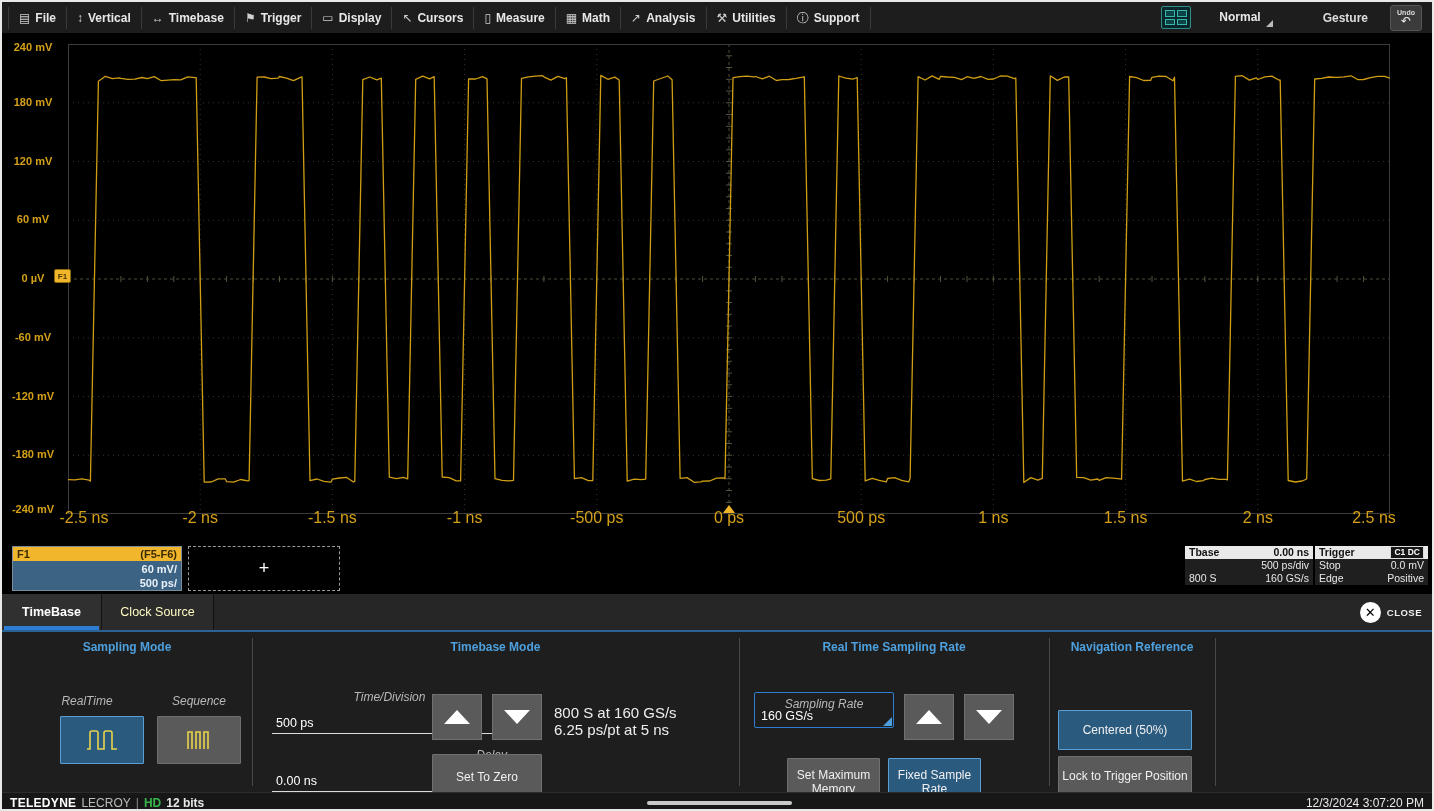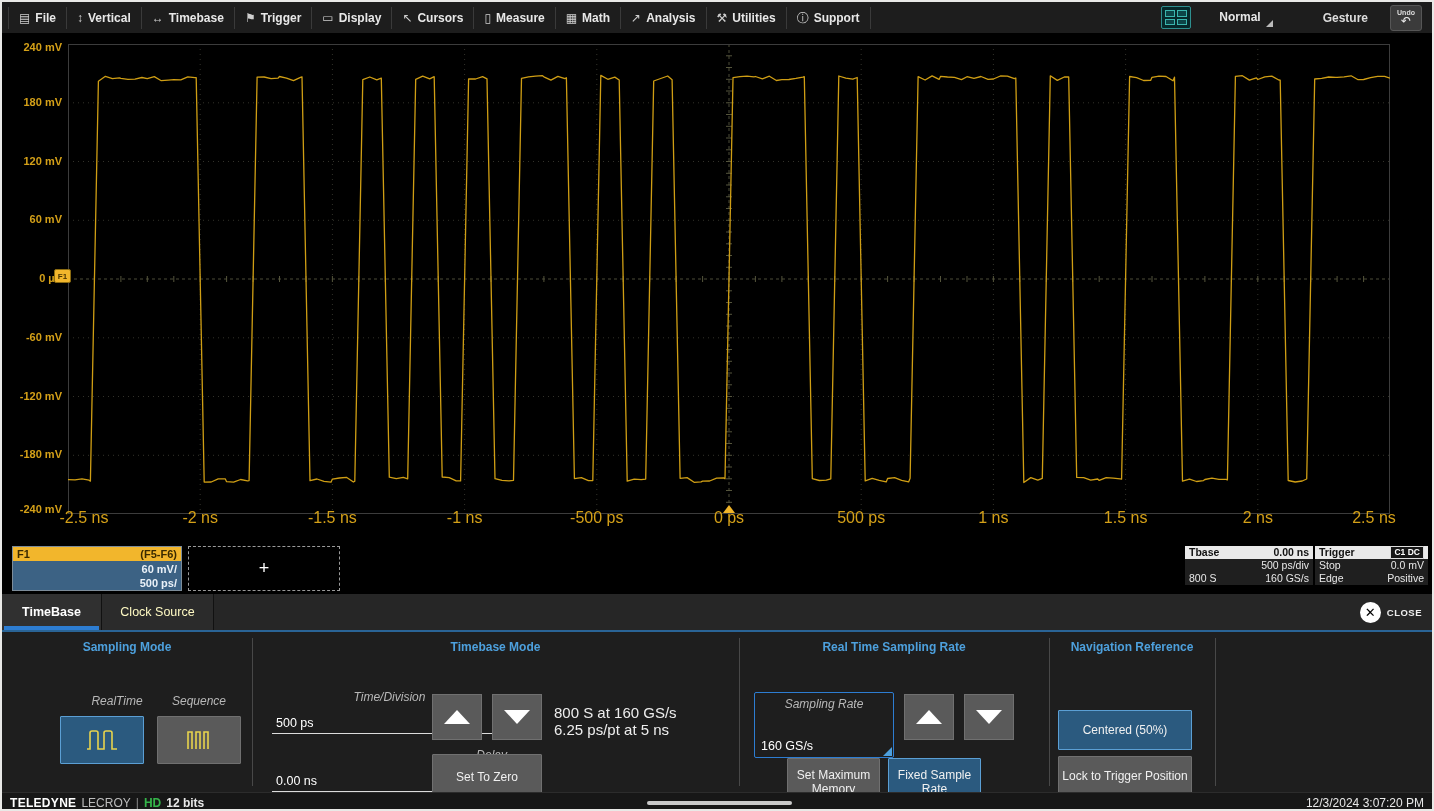--- a/index.html
+++ b/index.html
@@ -21,21 +21,21 @@
   #view-mode{position:relative;font-size:12px;font-weight:bold;padding:3px 14px 5px 6px;}
   #view-mode::after{content:"";position:absolute;right:2px;bottom:2px;border-left:7px solid transparent;
             border-bottom:7px solid #bbb;}
   #gesture-label{font-size:12px;font-weight:bold;color:#ddd;margin-left:26px;}
   #undo-btn{width:32px;height:26px;background:#3b3b3b;border:1px solid #565656;border-radius:3px;
             display:flex;flex-direction:column;align-items:center;justify-content:center;line-height:1;}
   #undo-btn .u-lbl{font-size:7px;color:#ddd;font-weight:bold;}
   #undo-btn .u-gl{font-size:12px;color:#eee;margin-top:-1px;}
   
   #plot{position:absolute;left:66px;top:42px;width:1322px;height:470px;background:#000;}
-  .ylab{position:absolute;width:58px;text-align:right;font-size:11px;font-weight:bold;color:#d4a018;}
+  .ylab{position:absolute;width:58px;text-align:center;font-size:11px;font-weight:bold;color:#d4a018;}
   .xlab{position:absolute;top:507px;transform:translateX(-50%);font-size:16px;font-weight:normal;color:#d4a018;white-space:nowrap;}
   #f1-marker{position:absolute;left:52px;top:267px;width:17px;height:14px;background:#f2b62c;
              border:1px solid #8a6a10;border-radius:2px;color:#4a3400;font-size:8px;font-weight:bold;
              display:flex;align-items:center;justify-content:center;}
   
   #desc-row{position:absolute;left:0;top:532px;width:100%;height:60px;background:#000;}
   #f1-box{position:absolute;left:10px;top:12px;width:170px;height:45px;border:1px solid #7d8c99;
           font-size:11px;font-weight:bold;}
   #f1-head{display:flex;justify-content:space-between;background:#f2b62c;color:#3a2a00;padding:1px 4px;}
   #f1-body{background:#3c6284;color:#eaf1f8;text-align:right;padding:1px 4px;height:29px;line-height:14px;}
@@ -356,21 +356,21 @@
         <span id="close-label">CLOSE</span>
       </div>
     </div>
     <div id="dlg-content">
       <div class="vdiv" style="left:250px"></div>
       <div class="vdiv" style="left:737px"></div>
       <div class="vdiv" style="left:1047px"></div>
       <div class="vdiv" style="left:1213px"></div>
 
       <div class="sec-header" style="left:0;width:250px;top:8px">Sampling Mode</div>
-      <div class="ital" style="left:70px;width:90px;text-align:center;top:62px">RealTime</div>
+      <div class="ital" style="left:40px;width:90px;text-align:center;top:62px">RealTime</div>
       <div class="ital" style="left:152px;width:90px;text-align:center;top:62px">Sequence</div>
       <div class="btn blue" style="left:58px;top:84px;width:84px;height:48px">
         <svg class="pulse-icon" width="34" height="26" viewBox="0 0 34 26">
           <path d="M2 22 L5 22 L5 6 Q5 4 7 4 L11 4 Q13 4 13 6 L13 22 L19 22 L19 6 Q19 4 21 4 L25 4 Q27 4 27 6 L27 22 L32 22" fill="none" stroke="#e8d44d" stroke-width="1.6"></path>
         </svg>
       </div>
       <div class="btn gray" style="left:155px;top:84px;width:84px;height:48px">
         <svg class="pulse-icon" width="34" height="26" viewBox="0 0 34 26">
           <path d="M6 22 L6 5 L10 5 L10 22 M14 22 L14 5 L18 5 L18 22 M22 22 L22 5 L26 5 L26 22" fill="none" stroke="#e8d44d" stroke-width="1.6"></path>
         </svg>
@@ -387,21 +387,21 @@
         </div>
       <div class="info-text" style="left:552px;top:72px">
         <div>800 S at 160 GS/s</div>
         <div>6.25 ps/pt at 5 ns</div>
       </div>
       <div class="ital" style="left:270px;width:235px;text-align:right;top:116px">Delay</div>
       <div class="field" style="left:270px;top:140px;width:235px">0.00 ns</div>
       <div class="btn gray" style="left:430px;top:122px;width:110px;height:46px">Set To Zero</div>
 
       <div class="sec-header" style="left:737px;width:310px;top:8px">Real Time Sampling Rate</div>
-      <div id="rate-box" style="left:752px;top:60px;width:140px;height:66px">
+      <div id="rate-box" style="left:752px;top:60px;width:140px;height:36px">
         <span class="ital">Sampling Rate</span>
         <span class="rate-val">160 GS/s</span>
       </div>
       <div class="updown" style="left:902px;top:62px">
           <span class="tri-up"></span>
         </div>
       <div class="updown" style="left:962px;top:62px">
           <span class="tri-dn"></span>
         </div>
       <div class="btn gray" style="left:785px;top:126px;width:93px;height:48px;line-height:14px">Set Maximum Memory</div>

